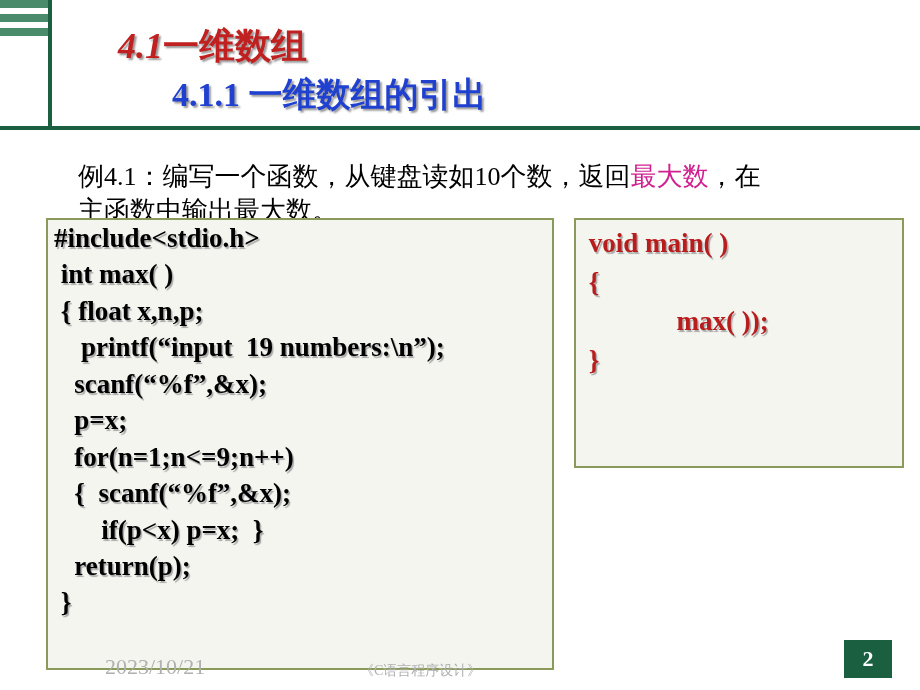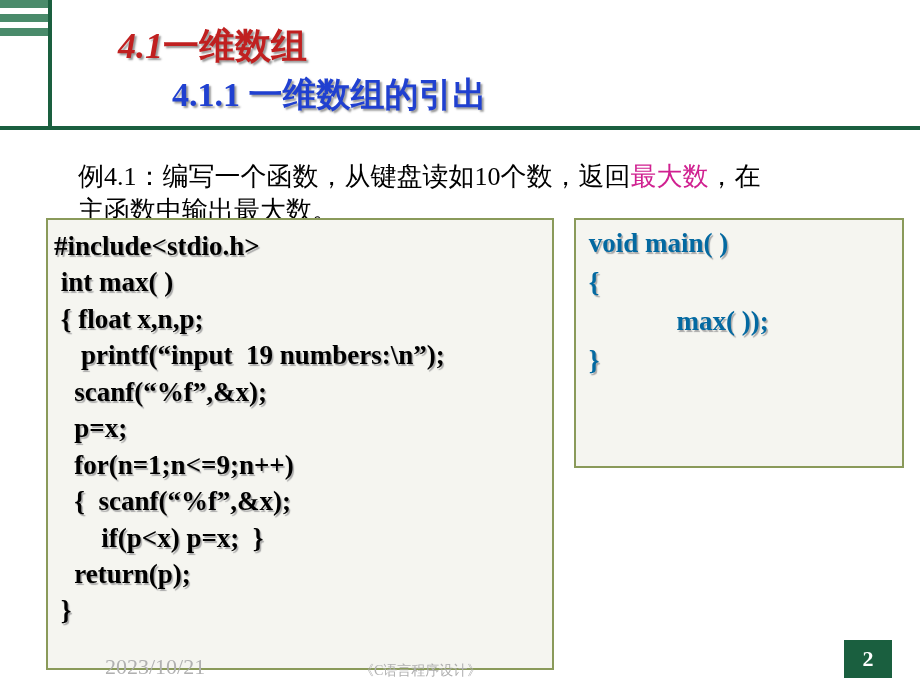--- a/index.html
+++ b/index.html
@@ -72,40 +72,40 @@
     }
     .maxword { color: #d02090; }
     .code-box-left {
       position: absolute;
       top: 218px;
       left: 46px;
       width: 508px;
       height: 452px;
       background: #f5f5f0;
       border: 2px solid #8a9a5a;
-      padding: 8px 6px;
+      padding: 0 6px;
       font-size: 27px;
       font-weight: bold;
       color: #000;
       text-shadow: 1.5px 1.5px 1px #aaa;
       line-height: 1.35;
       font-family: "Times New Roman", serif;
     }
     .code-box-right {
       position: absolute;
       top: 218px;
       left: 574px;
       width: 330px;
       height: 250px;
       background: #f5f5f0;
       border: 2px solid #8a9a5a;
       padding: 4px 6px;
       font-size: 27px;
       font-weight: bold;
-      color: #0369a1;
+      color: #b91c1c;
       text-shadow: 1.5px 1.5px 1px #aaa;
       line-height: 1.45;
       font-family: "Times New Roman", serif;
     }
     .code-line { white-space: pre; }
     .footer-date {
       position: absolute;
       bottom: 10px;
       left: 78px;
       font-size: 22px;

